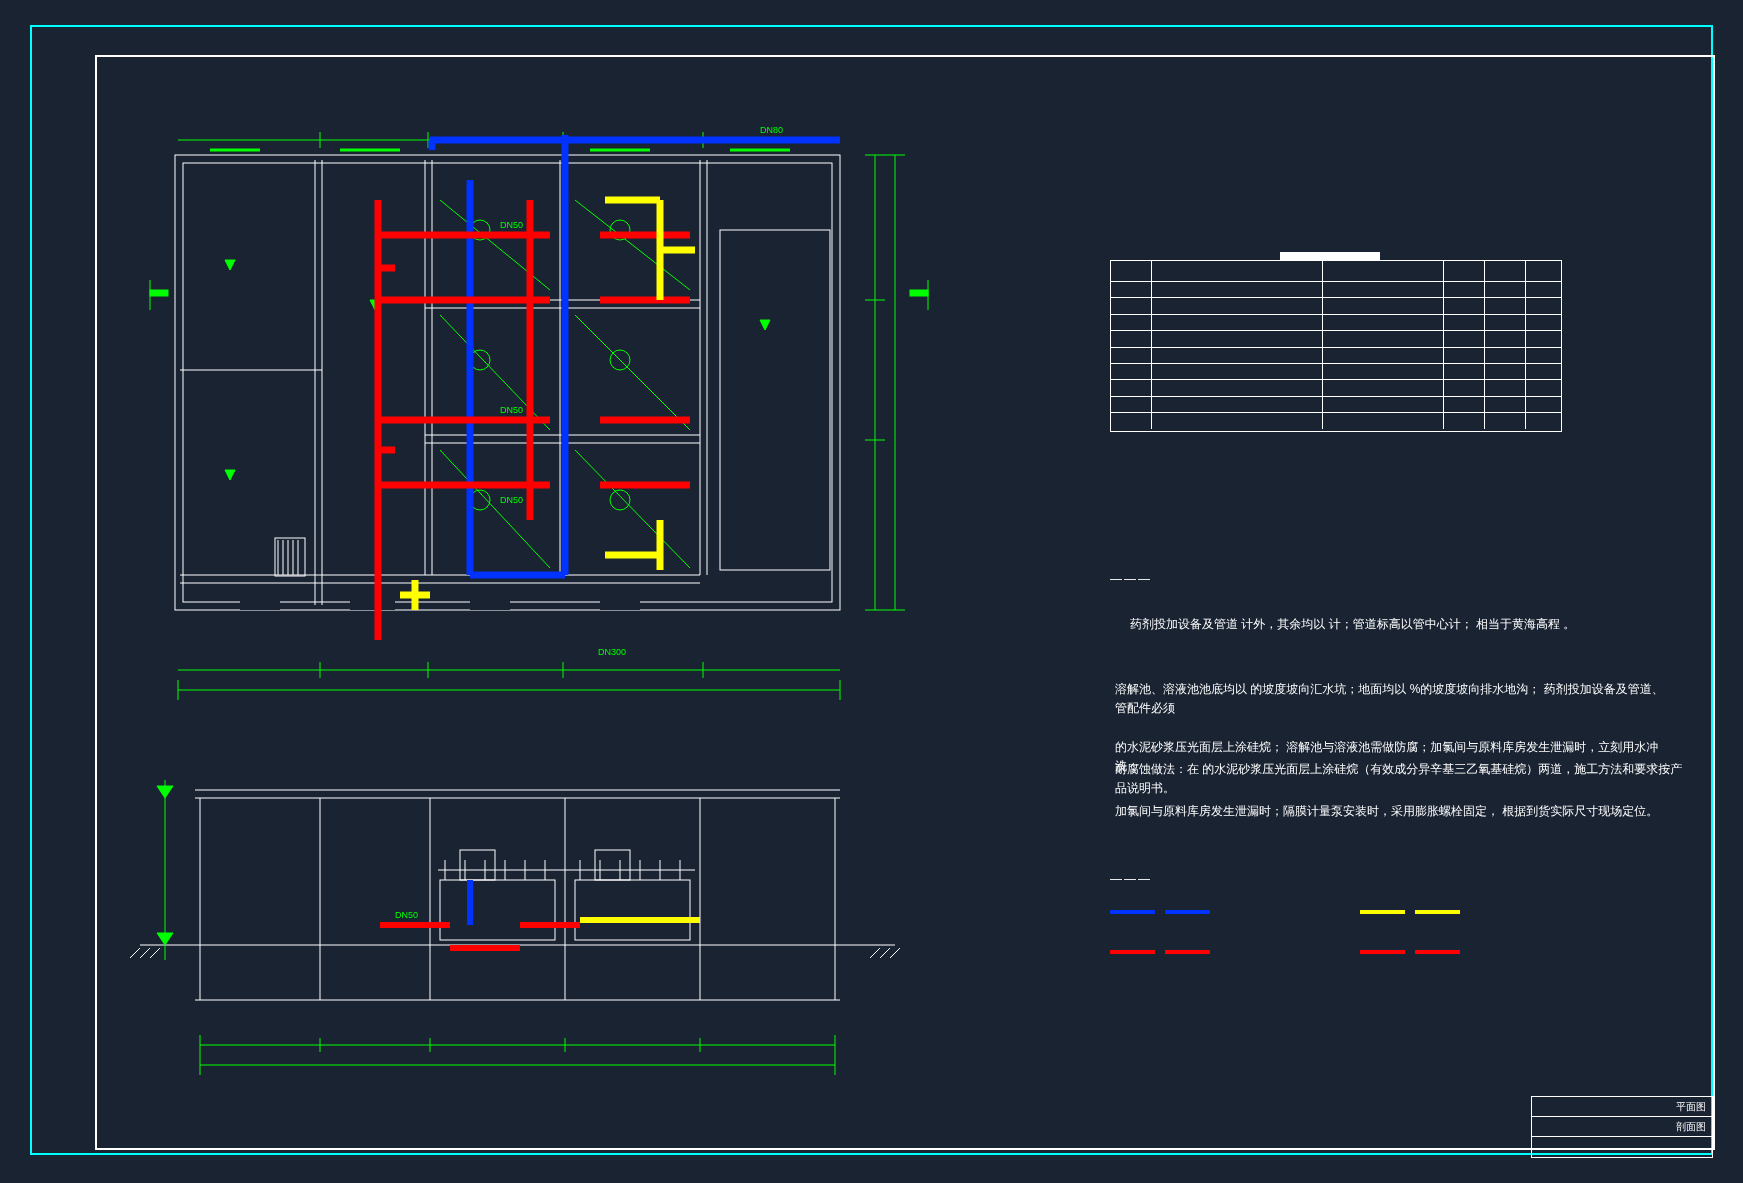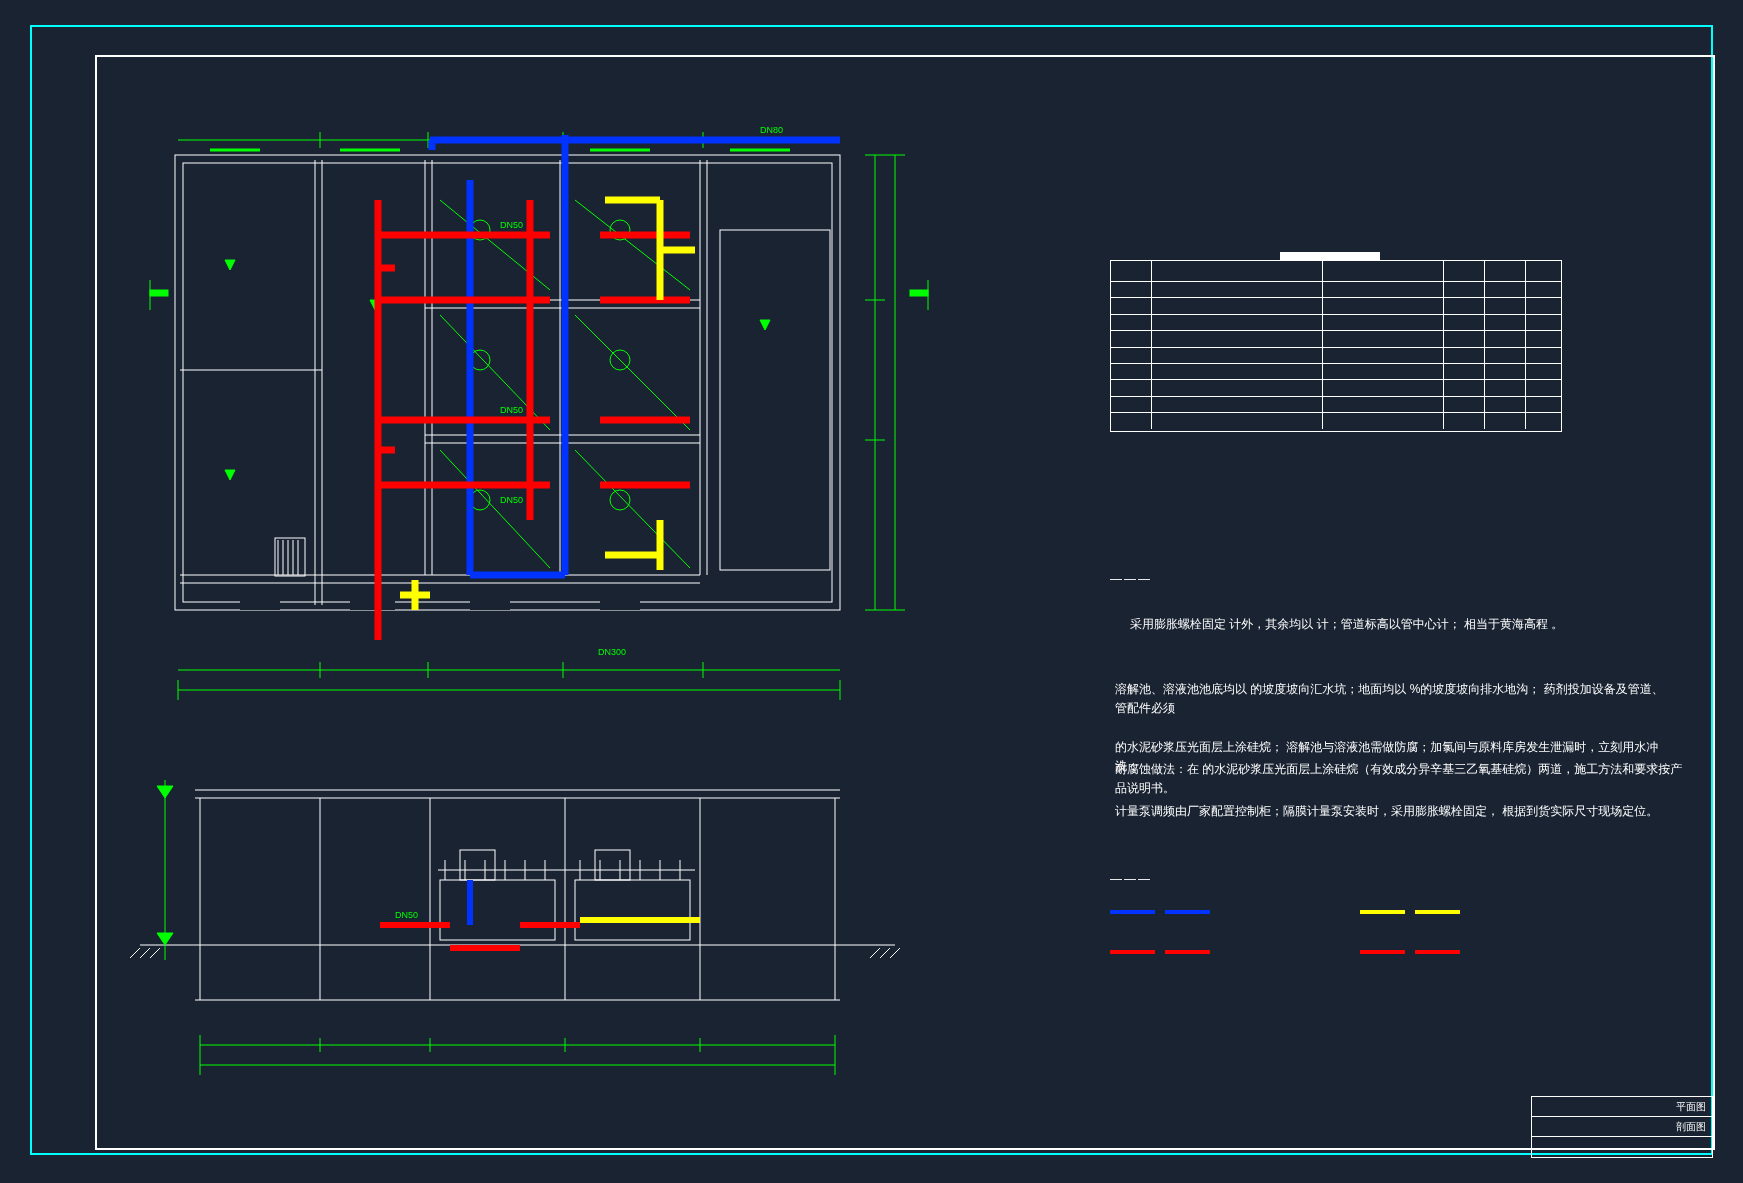--- a/index.html
+++ b/index.html
@@ -178,26 +178,26 @@
       <div class="cell" style="width:40px"></div>
       <div class="cell" style="width:170px"></div>
       <div class="cell" style="width:120px"></div>
       <div class="cell" style="width:40px"></div>
       <div class="cell" style="width:40px"></div>
       <div class="cell" style="flex:1;border-right:none"></div>
     </div>
 </div>
 
 <div class="note" style="left:1110px; top:570px; letter-spacing:2px;">———</div>
-<div class="note" style="left:1130px; top:615px;">采用膨胀螺栓固定  计外，其余均以   计；管道标高以管中心计；        相当于黄海高程           。</div>
+<div class="note" style="left:1130px; top:615px;">药剂投加设备及管道  计外，其余均以   计；管道标高以管中心计；        相当于黄海高程           。</div>
 
 <div class="note" style="left:1115px; top:680px; white-space:normal; width:560px;">溶解池、溶液池池底均以  的坡度坡向汇水坑；地面均以 %的坡度坡向排水地沟；    药剂投加设备及管道、管配件必须</div>
 <div class="note" style="left:1115px; top:738px; white-space:normal; width:560px;">的水泥砂浆压光面层上涂硅烷；  溶解池与溶液池需做防腐；加氯间与原料库房发生泄漏时，立刻用水冲洗；</div>
 <div class="note" style="left:1115px; top:760px; white-space:normal; width:570px;">耐腐蚀做法：在    的水泥砂浆压光面层上涂硅烷（有效成分异辛基三乙氧基硅烷）两道，施工方法和要求按产品说明书。</div>
-<div class="note" style="left:1115px; top:802px; white-space:normal; width:560px;">计量泵调频由厂家配置控制柜；隔膜计量泵安装时，采用膨胀螺栓固定，  根据到货实际尺寸现场定位。</div>
+<div class="note" style="left:1115px; top:802px; white-space:normal; width:560px;">加氯间与原料库房发生泄漏时；隔膜计量泵安装时，采用膨胀螺栓固定，  根据到货实际尺寸现场定位。</div>
 
 <div class="note" style="left:1110px; top:870px; letter-spacing:2px;">———</div>
 
 <div class="legend-line" style="left:1110px; top:910px; width:45px; background:#0033ff;"></div>
 <div class="legend-line" style="left:1165px; top:910px; width:45px; background:#0033ff;"></div>
 
 <div class="legend-line" style="left:1360px; top:910px; width:45px; background:#ffff00;"></div>
 <div class="legend-line" style="left:1415px; top:910px; width:45px; background:#ffff00;"></div>
 
 <div class="legend-line" style="left:1110px; top:950px; width:45px; background:#ff0000;"></div>

